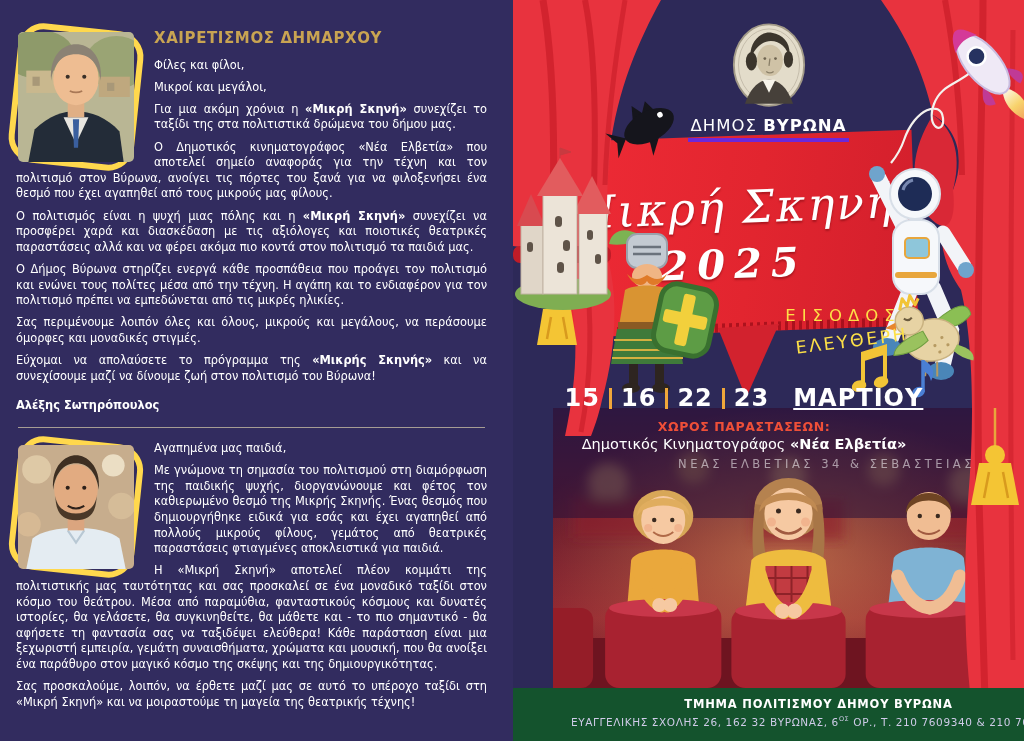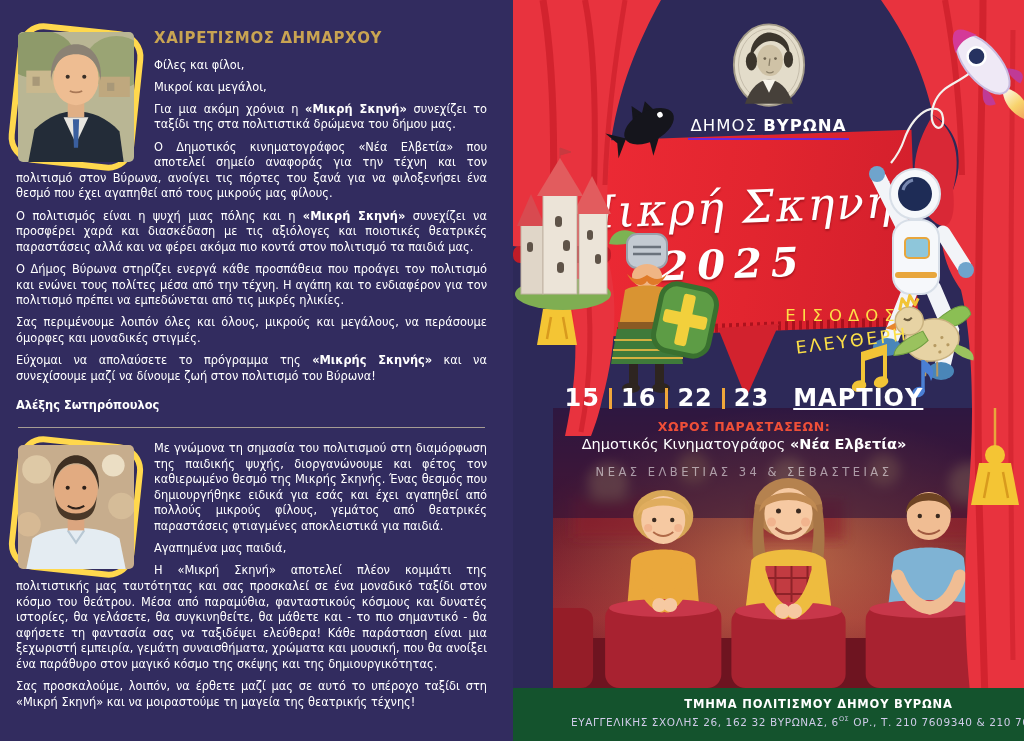--- a/index.html
+++ b/index.html
@@ -45,41 +45,41 @@
   .illus-knight { left:80px; top:224px; width:118px; height:175px; }
   .illus-fish { left:95px; top:78px; width:75px; height:95px; }
   .illus-astronaut { left:338px; top:138px; width:125px; height:260px; }
   .illus-rocket { left:428px; top:2px; width:83px; height:125px; }
   .illus-bird { left:362px; top:282px; width:112px; height:100px; }
   .illus-notes { left:332px; top:328px; width:105px; height:70px; }
 
   .logo { position:absolute; left:0; top:22px; width:511px; text-align:center; z-index:4; }
   .logo-oval { width:74px; height:86px; margin:0 auto; }
   .logo-name { margin-top:4px; color:#fff; font-size:16.5px; letter-spacing:1px;
-    display:inline-block; border-bottom:2px solid #6d28d9; padding:0 3px 3px; }
+    display:inline-block; border-bottom:4px solid #6d28d9; padding:0 3px 3px; }
   .logo-name .bold { font-weight:bold; }
   .logo-site { color:#b6b2d2; font-size:8.5px; letter-spacing:.5px; margin-top:2px; }
 
   .entry { position:absolute; left:250px; top:306px; width:160px; text-align:center;
     color:#fde047; z-index:5; }
   .entry-1 { font-size:16.5px; letter-spacing:6px; }
   .entry-2 { font-size:17.5px; letter-spacing:2.5px; transform:rotate(-7deg) translateX(9px);
     margin-top:7px; }
 
   .dates { position:absolute; left:0; top:384px; width:462px; text-align:center; z-index:5;
     color:#fff; font-weight:bold; font-size:24px; letter-spacing:1px; }
   .dates .sep { display:inline-block; width:3px; height:21px; background:#f0a73a;
     margin:0 9px; vertical-align:-3px; }
   .dates .month { margin-left:24px;text-decoration:underline; }
 
   .venue { position:absolute; left:0; top:419px; width:462px; text-align:center; z-index:5; }
   .venue-label { color:#ef4f38; font-weight:bold; font-size:12.5px; letter-spacing:.6px; }
   .venue-name { color:#fff; font-size:14.5px; margin-top:2px; }
   .venue-name .bold { font-weight:bold; }
-  .venue-addr { color:rgba(255,255,255,.55); font-size:11.5px; letter-spacing:3.5px; margin-top:13px; }
+  .venue-addr { color:rgba(255,255,255,.55); font-size:11.5px; letter-spacing:3.5px; margin-top:5px;text-align:right; }
 
   .poster-footer { position:absolute; left:0; bottom:0; width:611px; height:53px;
     background:#14532d; z-index:6; text-align:center; padding-top:9px; }
   .footer-1 { color:#fff; font-weight:bold; font-size:11.5px; letter-spacing:.8px; }
   .footer-2 { color:#cfcbe8; font-size:10.5px; letter-spacing:.6px; margin-top:4px; }
   .footer-2 sup { font-size:6.5px; }
 </style>
 </head>
 <body>
 
@@ -139,22 +139,22 @@
           <rect x="48" y="64" width="16" height="20" fill="#dba57f"></rect>
           <ellipse cx="56" cy="44" rx="21" ry="25" fill="#e2ab81"></ellipse>
           <path d="M34,44 C32,20 46,10 56,10 C66,10 80,20 78,44 C76,28 68,18 56,18 C44,18 36,28 34,44 Z" fill="#3e2f22"></path>
           <path d="M36,48 C36,74 76,74 76,48 C76,66 70,74 56,74 C42,74 36,66 36,48 Z" fill="#4a3828"></path>
           <path d="M48,60 Q56,65 64,60" stroke="#2e211a" stroke-width="2" fill="none"></path>
           <circle cx="48" cy="42" r="2" fill="#2e211a"></circle>
             <circle cx="64" cy="42" r="2" fill="#2e211a"></circle>
         </svg>
       </div>
       <div>
+          <p class="para"><span>Αγαπημένα μας παιδιά,</span></p>
           <p class="para"><span>Με γνώμονα τη σημασία του πολιτισμού στη διαμόρφωση της παιδικής ψυχής, διοργανώνουμε και φέτος τον καθιερωμένο θεσμό της Μικρής Σκηνής. Ένας θεσμός που δημιουργήθηκε ειδικά για εσάς και έχει αγαπηθεί από πολλούς μικρούς φίλους, γεμάτος από θεατρικές παραστάσεις φτιαγμένες αποκλειστικά για παιδιά.</span></p>
-          <p class="para"><span>Αγαπημένα μας παιδιά,</span></p>
           <p class="para"><span>Η «Μικρή Σκηνή» αποτελεί πλέον κομμάτι της πολιτιστικής μας ταυτότητας και σας προσκαλεί σε ένα μοναδικό ταξίδι στον κόσμο του θεάτρου. Μέσα από παραμύθια, φανταστικούς κόσμους και δυνατές ιστορίες, θα γελάσετε, θα συγκινηθείτε, θα μάθετε και - το πιο σημαντικό - θα αφήσετε τη φαντασία σας να ταξιδέψει ελεύθερα! Κάθε παράσταση είναι μια ξεχωριστή εμπειρία, γεμάτη συναισθήματα, χρώματα και μουσική, που θα ανοίξει ένα παράθυρο στον μαγικό κόσμο της σκέψης και της δημιουργικότητας.</span></p>
           <p class="para"><span>Σας προσκαλούμε, λοιπόν, να έρθετε μαζί μας σε αυτό το υπέροχο ταξίδι στη «Μικρή Σκηνή» και να μοιραστούμε τη μαγεία της θεατρικής τέχνης!</span></p>
         </div>
 
     </section>
   </div>
 
   <div class="right-panel">
 
     <div class="photo-scene">

